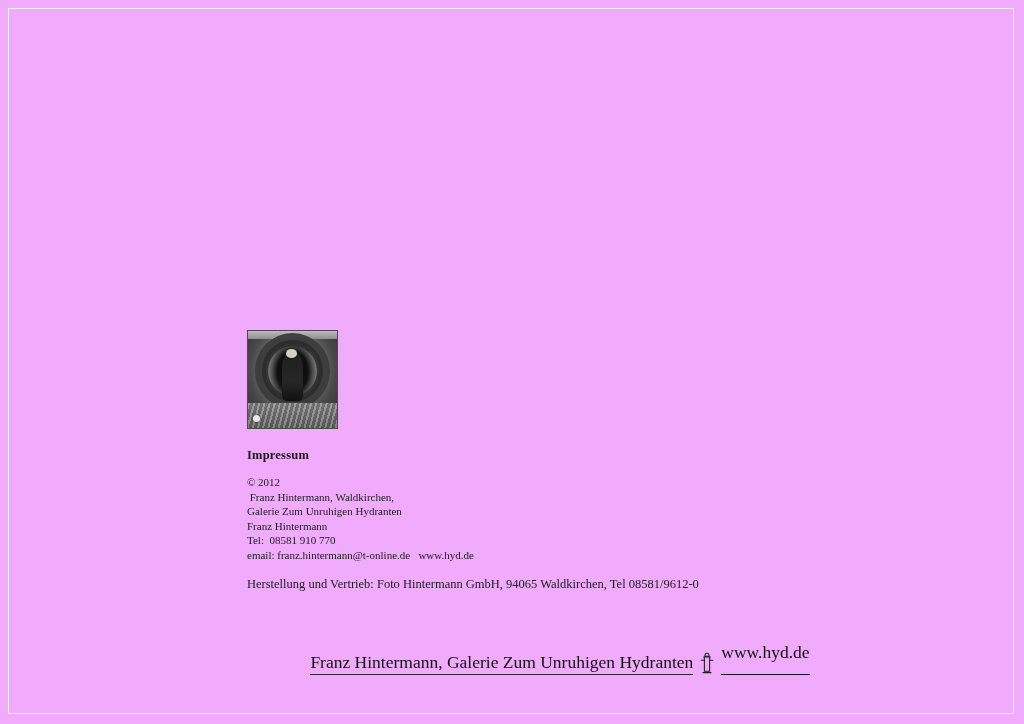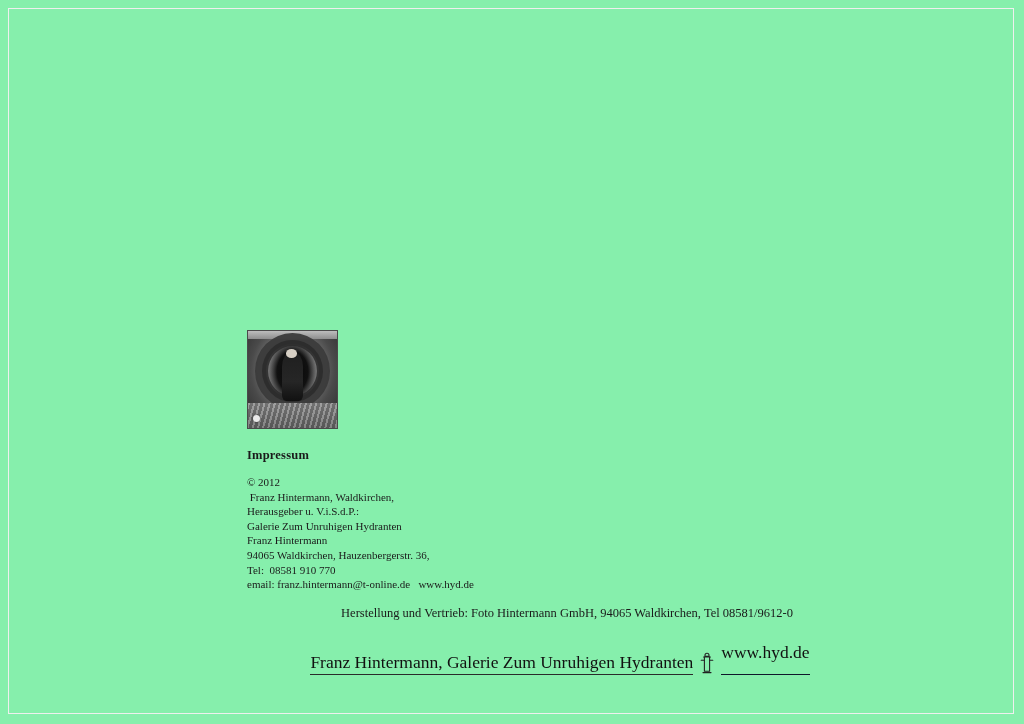--- a/index.html
+++ b/index.html
@@ -15,21 +15,21 @@
     position: relative;
     overflow: hidden;
   }
 
   .page {
     position: absolute;
     left: 0;
     top: 0;
     width: 1024px;
     height: 724px;
-    background: #86efac;
+    background: #f0abfc;
   }
 
   
   .page-frame {
     position: absolute;
     left: 8px;
     top: 8px;
     width: 1006px;
     height: 706px;
     border: 1px solid #efefef;
@@ -147,21 +147,20 @@
     line-height: 14.6px;
     white-space: pre;
   }
   .imprint-gap {
     height: 14px;
   }
   .imprint-production {
     font-size: 12.5px;
     line-height: 14.6px;
     white-space: pre;
-    text-align: center;
   }
 
   
   .footer {
     position: absolute;
     left: 0;
     top: 641px;
     width: 1024px;
     text-align: center;
     margin-left: 48px;
@@ -207,24 +206,22 @@
       <div class="photo-ground"></div>
       <div class="photo-dot"></div>
     </div>
   </div>
 
   <div class="imprint">
     <div class="imprint-title">Impressum</div>
 
     <div class="imprint-line">© 2012</div>
     <div class="imprint-line"> Franz Hintermann, Waldkirchen,</div>
-    <div class="imprint-line">Herausgeber u. V.i.S.d.P.:</div>
     <div class="imprint-line">Galerie Zum Unruhigen Hydranten</div>
     <div class="imprint-line">Franz Hintermann</div>
-    <div class="imprint-line">94065 Waldkirchen, Hauzenbergerstr. 36,</div>
     <div class="imprint-line">Tel:  08581 910 770</div>
     <div class="imprint-line">email: franz.hintermann@t-online.de   www.hyd.de</div>
 
     <div class="imprint-gap"></div>
 
     <div class="imprint-production">Herstellung und Vertrieb: Foto Hintermann GmbH, 94065 Waldkirchen, Tel 08581/9612-0</div>
   </div>
 
   <div class="footer">
     <div class="footer-inner">

